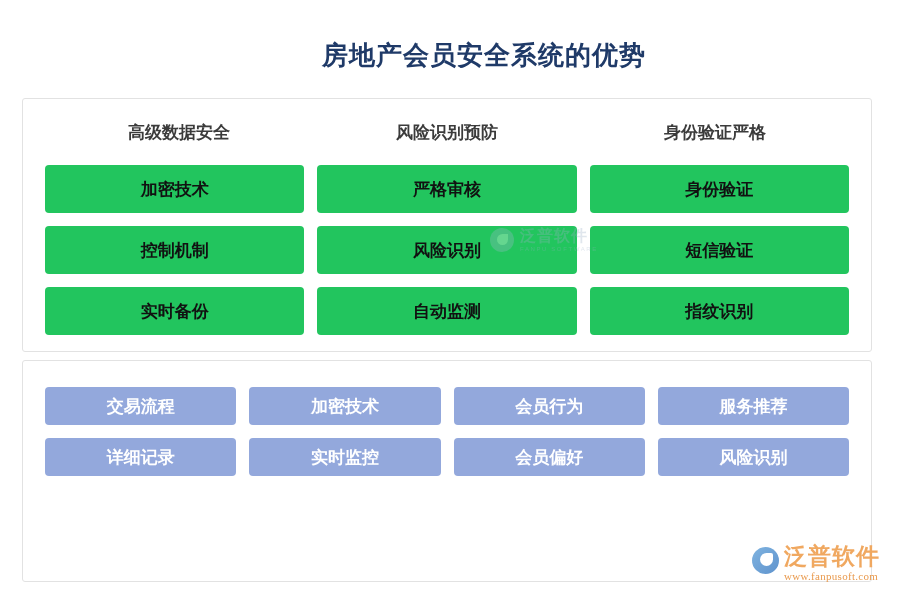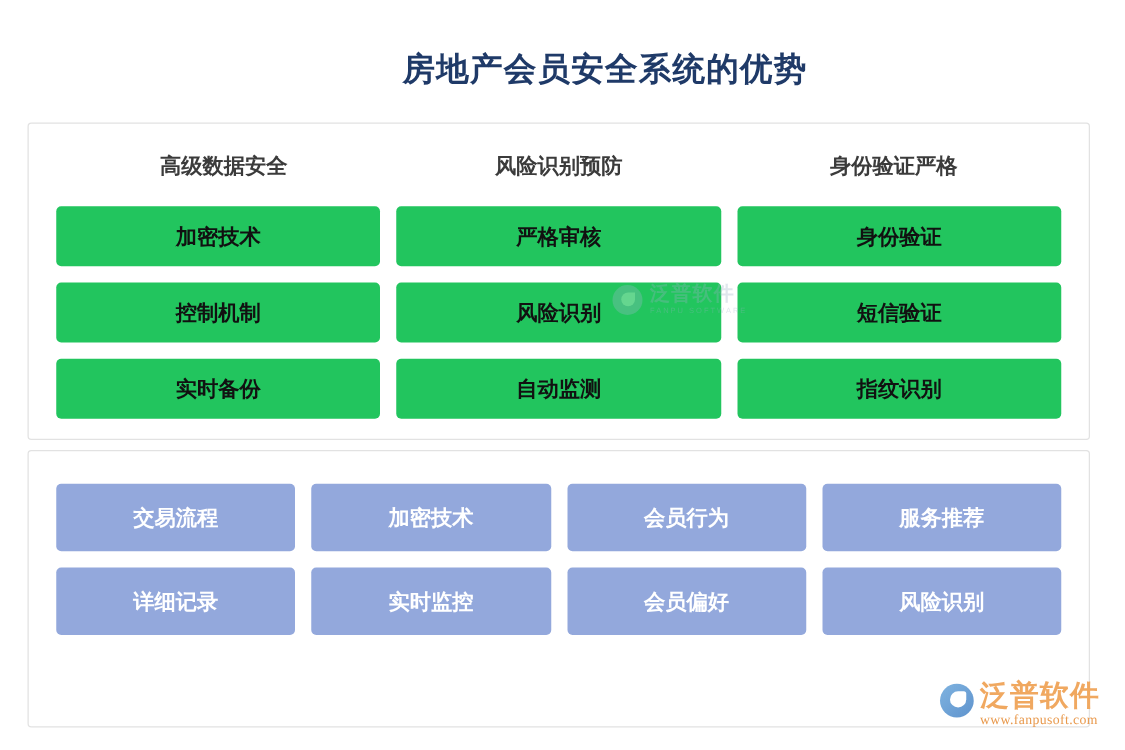--- a/index.html
+++ b/index.html
@@ -91,21 +91,21 @@
   }
   .chip-mint {
     width: calc((100% - 26px) / 3);
     height: 48px;
     background: #22c55e;
     color: #111111;
     font-size: 17px;
   }
   .chip-blue {
     width: calc((100% - 39px) / 4);
-    height: 54px;
+    height: 38px;
     background: #93a8dc;
     color: #ffffff;
     font-size: 17px;
   }
 
   
   .watermark-center {
     position: absolute;
     left: 490px;
     top: 228px;

